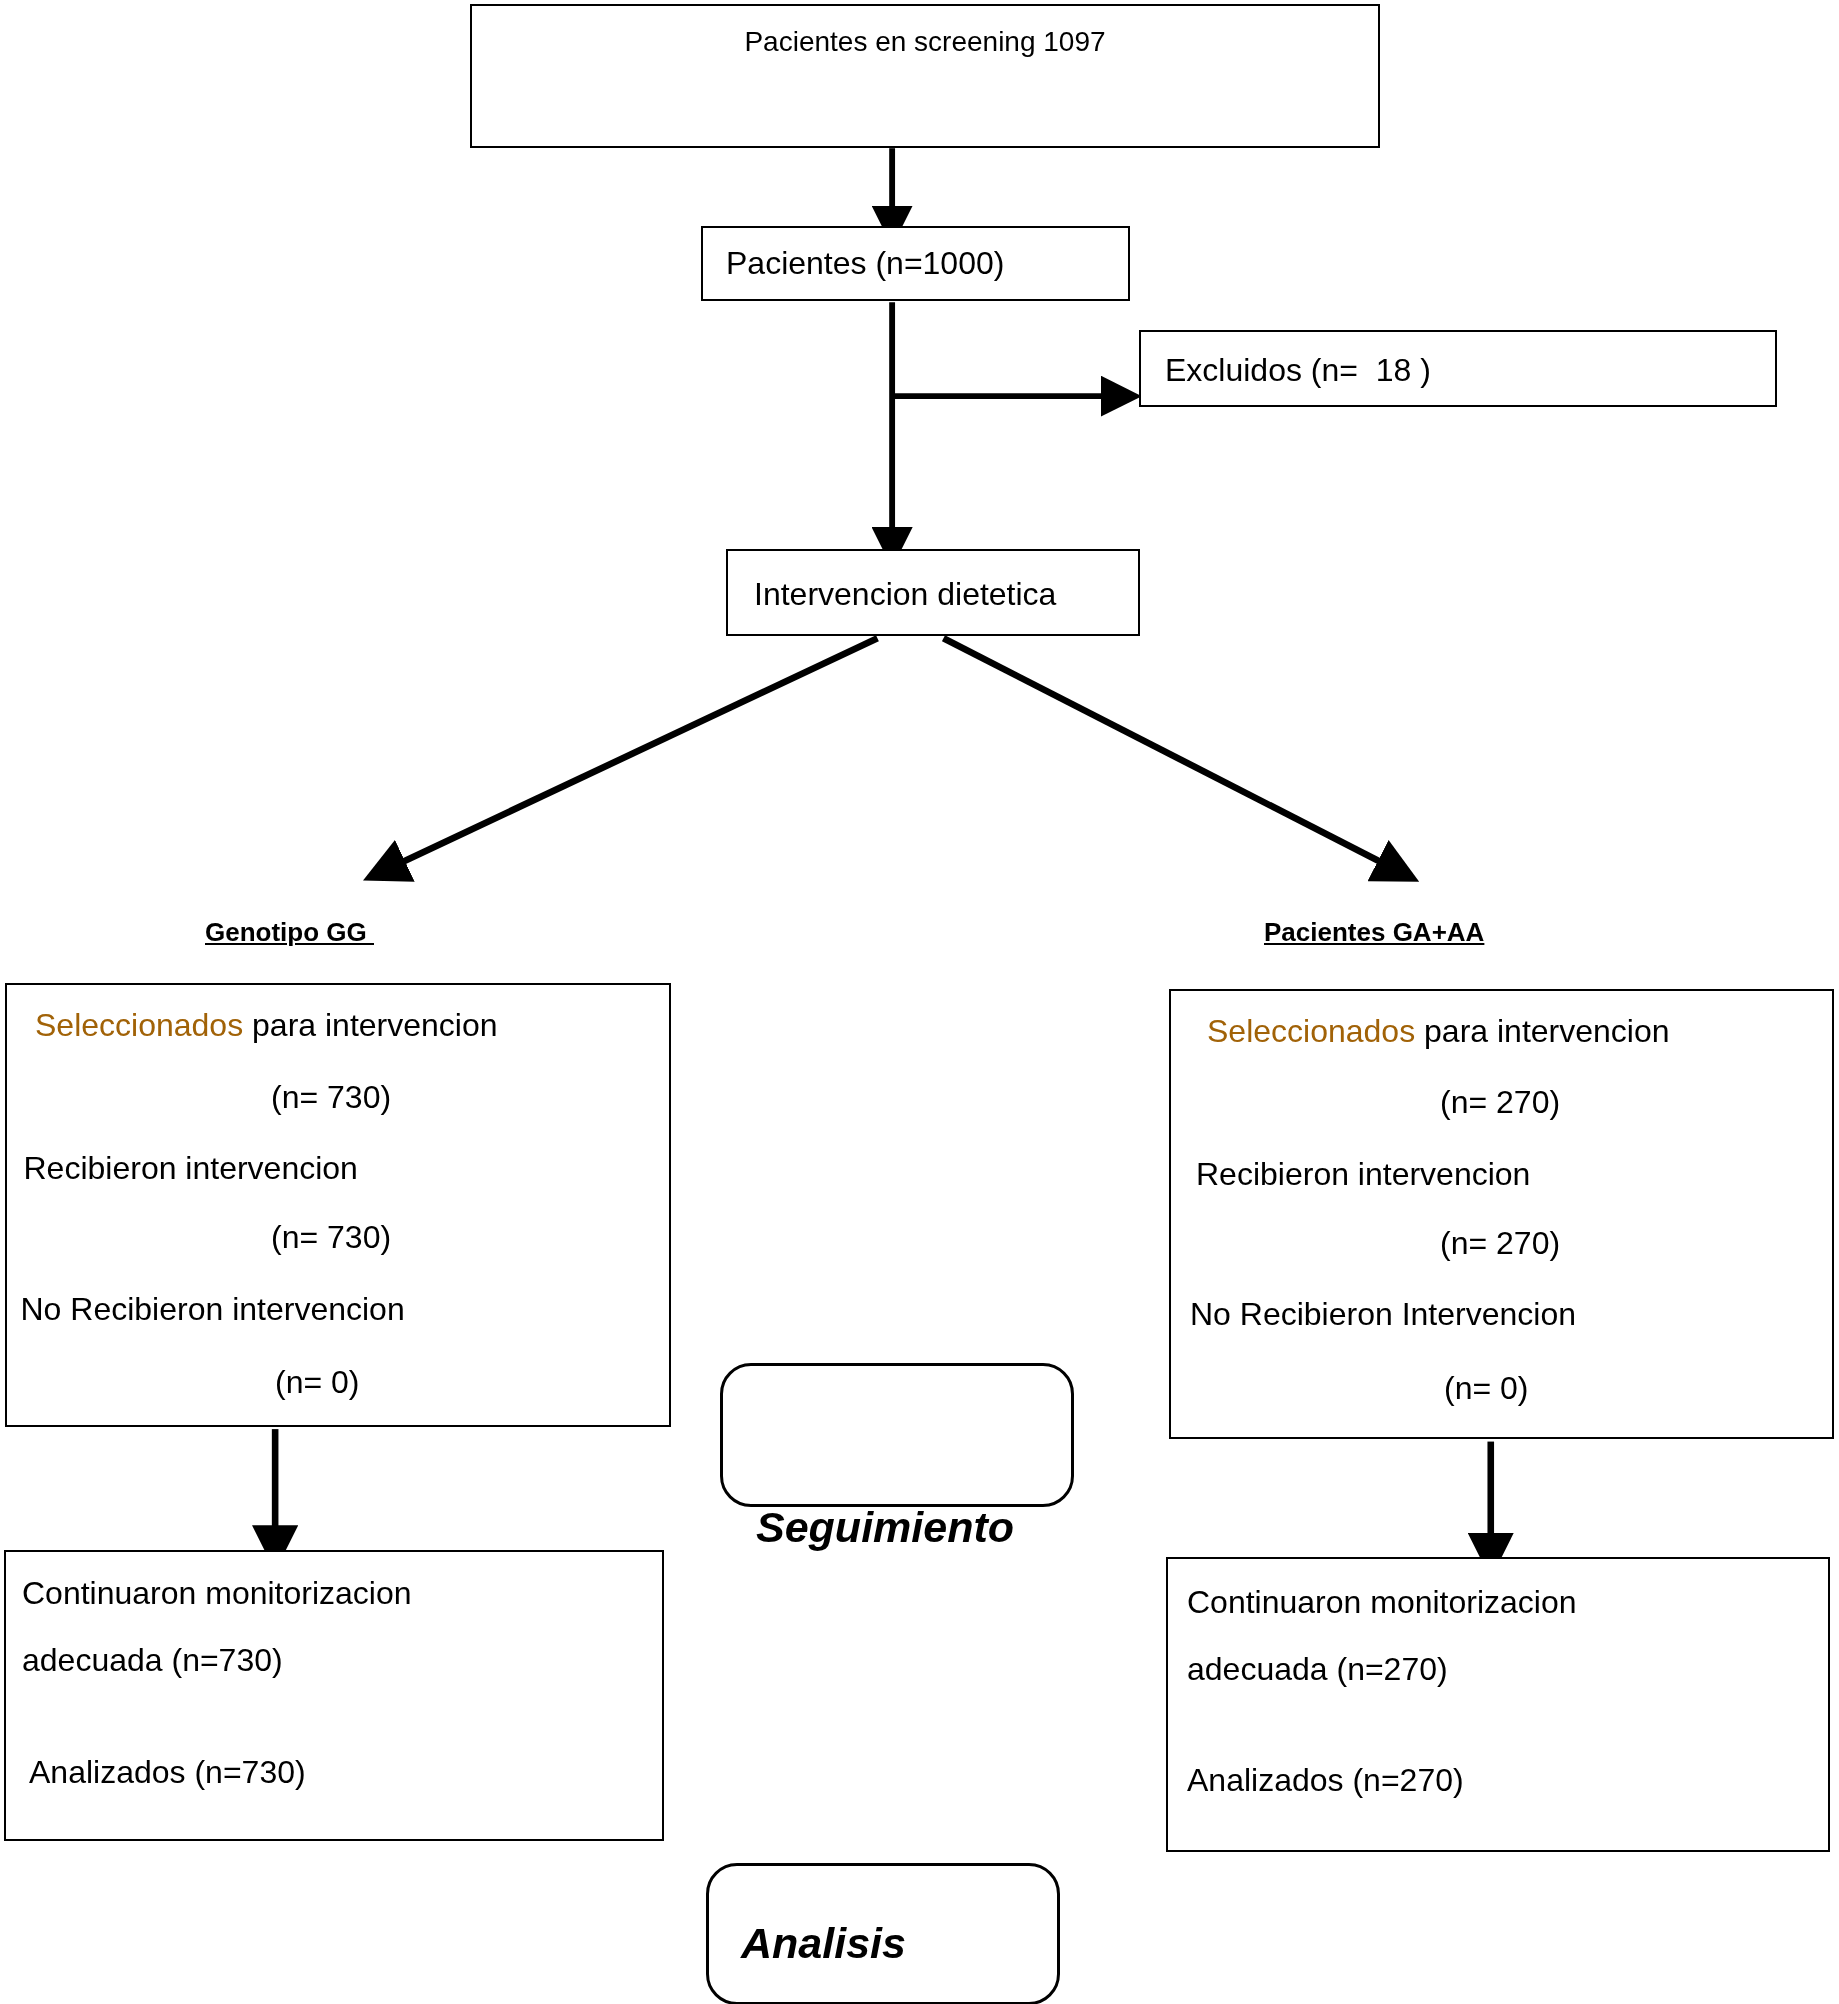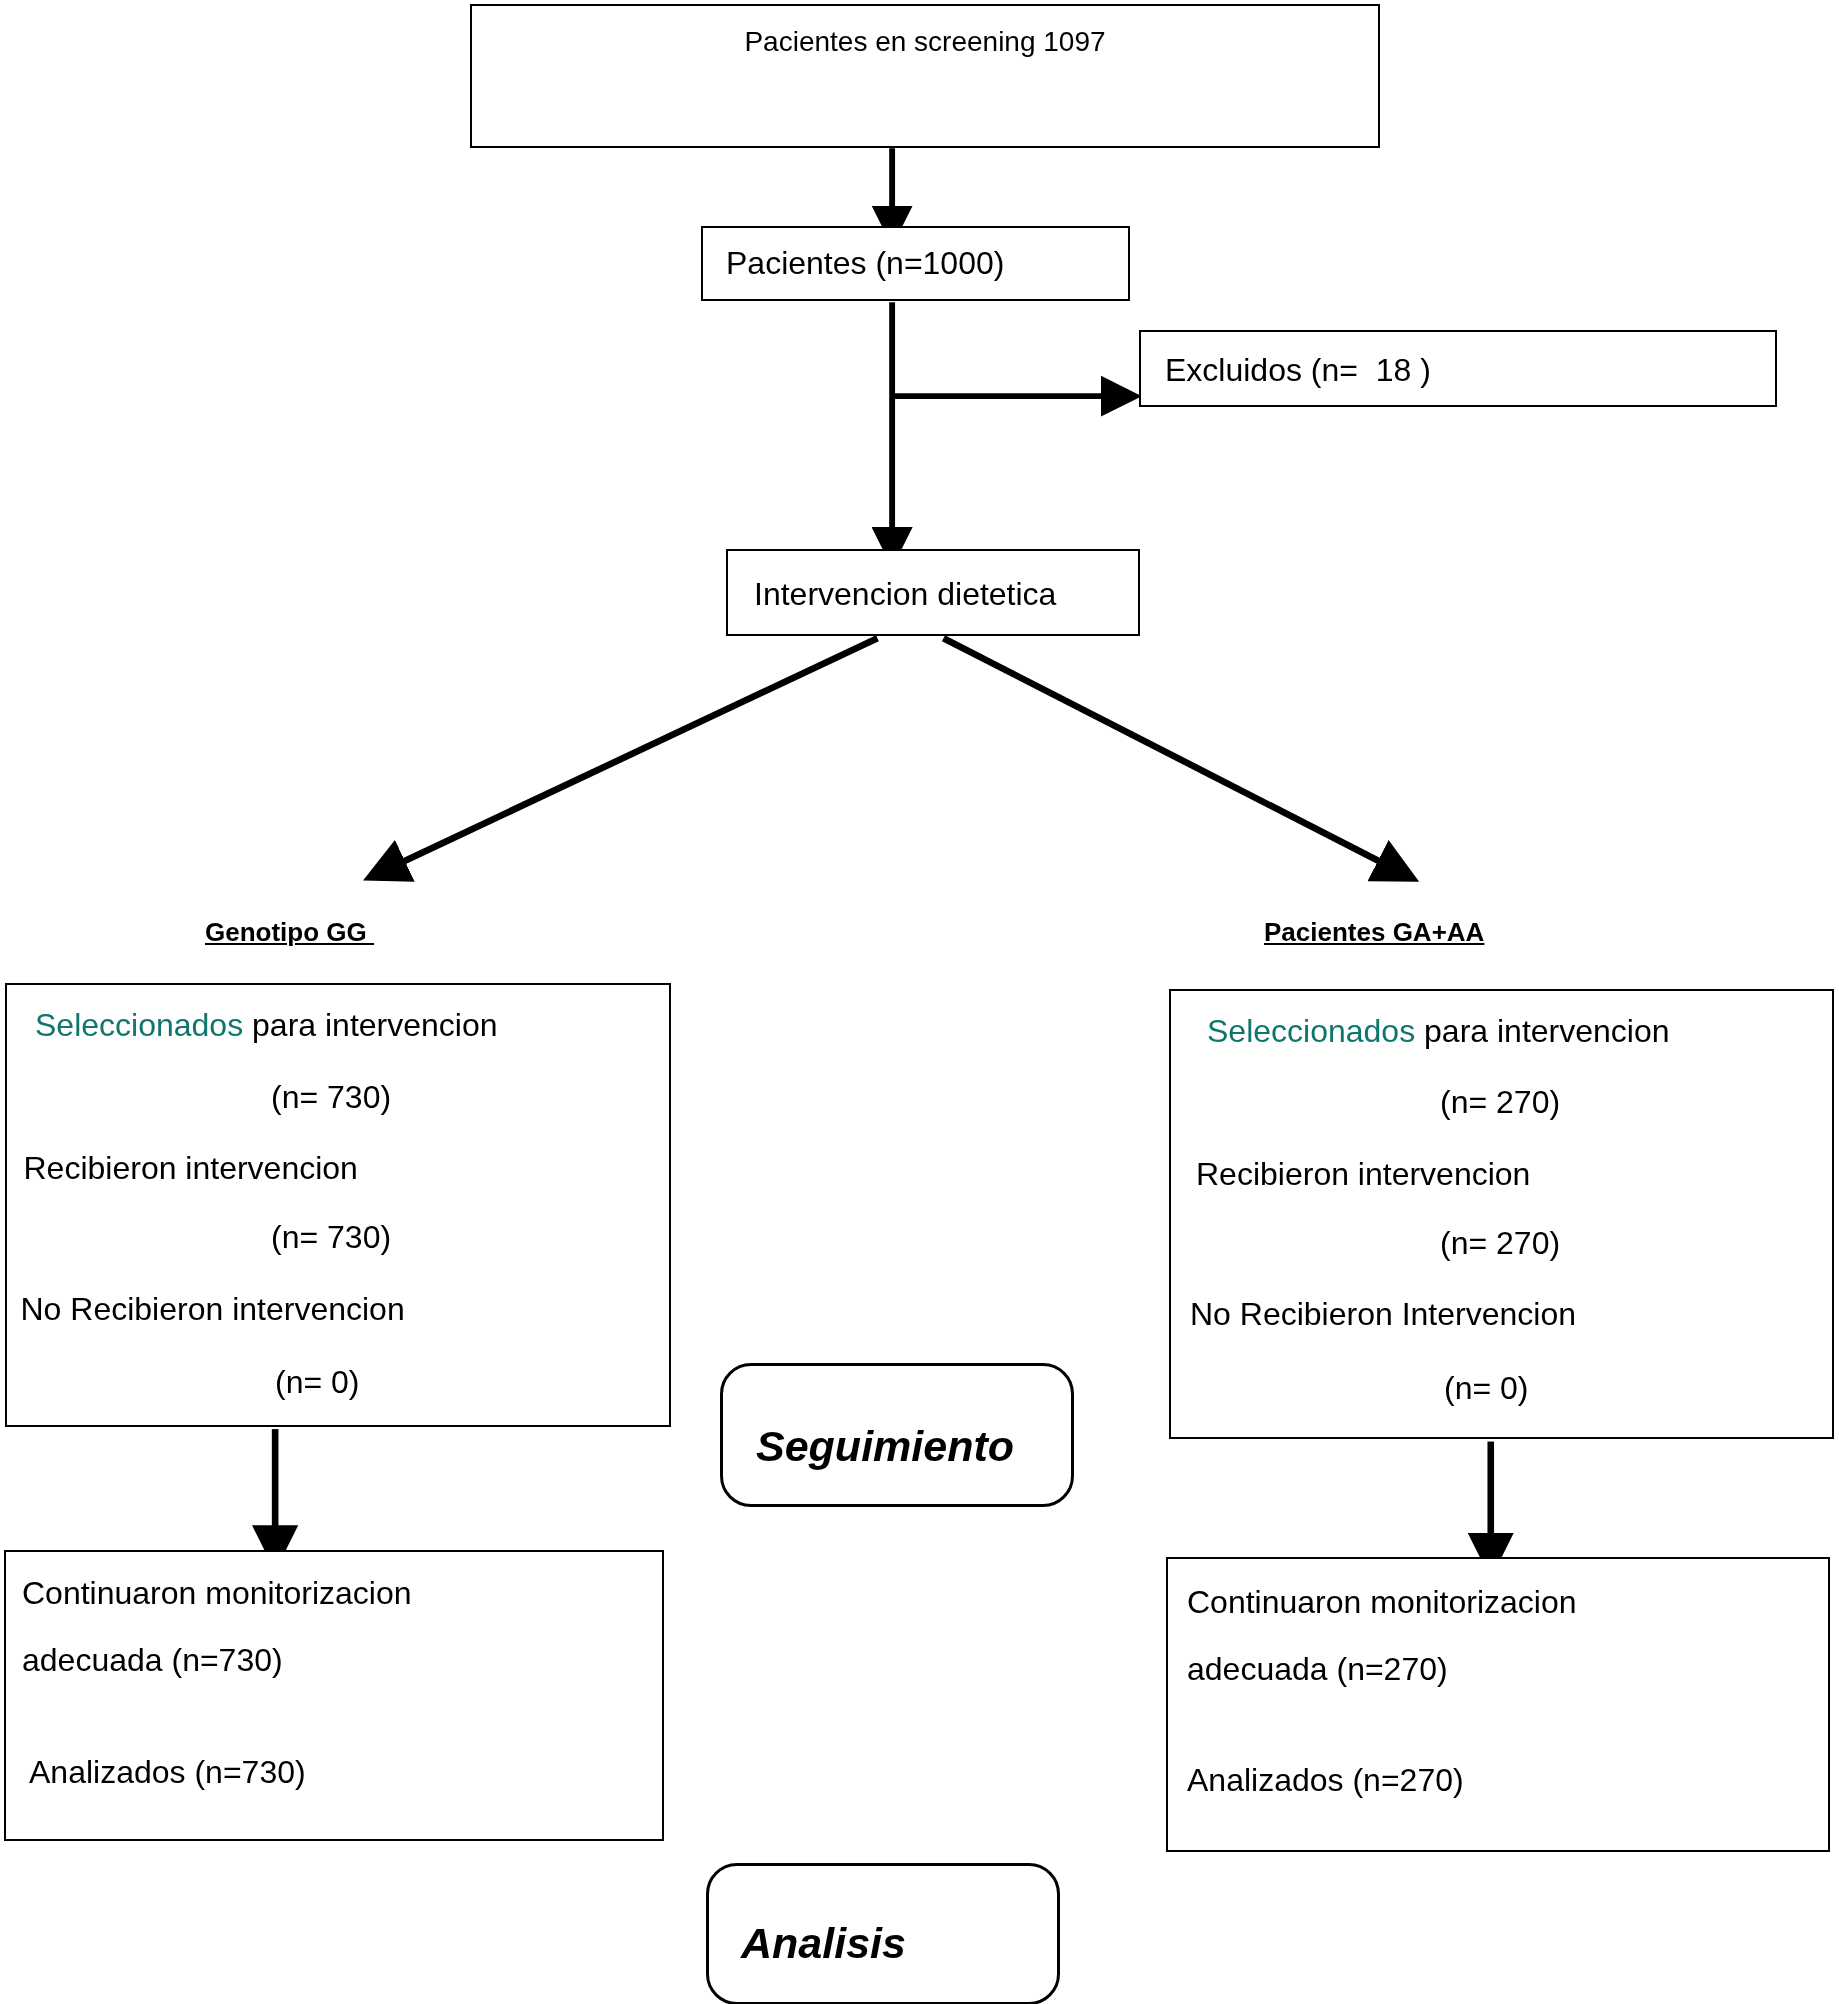--- a/index.html
+++ b/index.html
@@ -38,21 +38,21 @@
     line-height: 1.0;
   }
   .center-line { text-align: center; }
 
   
   .t-top      { font-size: 28px; }
   .t-mid      { font-size: 32px; }
   .t-body     { font-size: 32px; }
   .t-geno     { font-size: 26px; font-weight: bold; text-decoration: underline; }
   .t-phase    { font-size: 43px; font-weight: bold; font-style: italic; }
-  .red        { color: #0f766e; }
+  .red        { color: #a16207; }
 
   svg.lines {
     position: absolute;
     left: 0; top: 0;
     width: 1840px;
     height: 2005px;
     pointer-events: none;
   }
 </style>
 </head>
@@ -115,21 +115,21 @@
   </div>
   <div class="txt t-body" style="left:1207px; top:1015px;"><span class="red">Seleccionados</span><span> para intervencion</span></div>
   <div class="txt t-body" style="left:1440px; top:1086px;">(n= 270)</div>
   <div class="txt t-body" style="left:1196px; top:1158px;">Recibieron intervencion</div>
   <div class="txt t-body" style="left:1440px; top:1227px;">(n= 270)</div>
   <div class="txt t-body" style="left:1190px; top:1298px;">No Recibieron Intervencion</div>
   <div class="txt t-body" style="left:1444px; top:1372px;">(n= 0)</div>
 
   <div class="rbox" style="left:720px; top:1363px; width:354px; height:144px;">
   </div>
-  <div class="txt t-phase" style="left:756px; top:1425px;">Seguimiento</div>
+  <div class="txt t-phase" style="left:756px; top:1506px;">Seguimiento</div>
 
   <div class="box" style="left:3.7px; top:1550px; width:660px; height:291px;">
   </div>
   <div class="txt t-body" style="left:22px; top:1577px;">Continuaron monitorizacion</div>
   <div class="txt t-body" style="left:22px; top:1644px;">adecuada (n=730)</div>
   <div class="txt t-body" style="left:22px; top:1756px;margin-left:7px;">Analizados (n=730)</div>
 
   <div class="box" style="left:1166px; top:1557px; width:664px; height:295px;">
   </div>
   <div class="txt t-body" style="left:1187px; top:1586px;">Continuaron monitorizacion</div>

